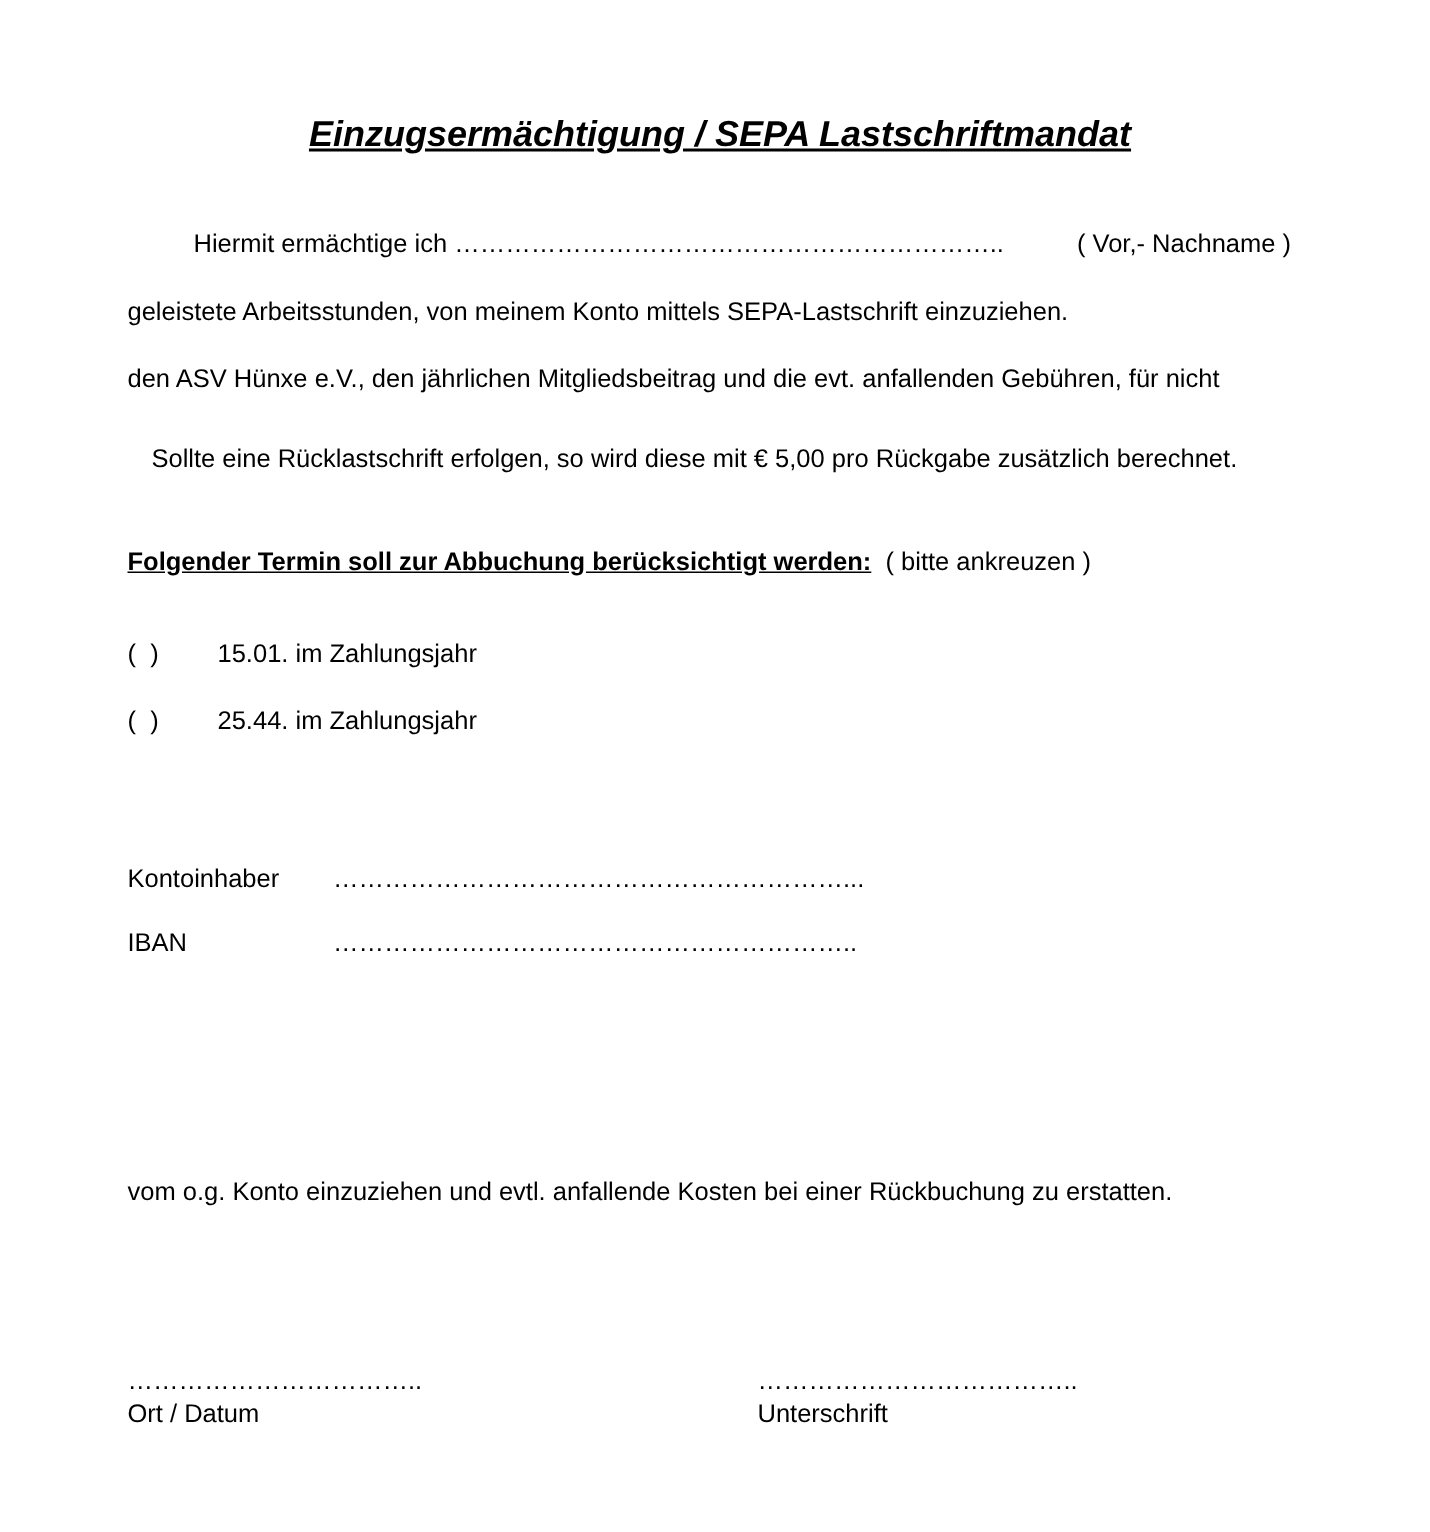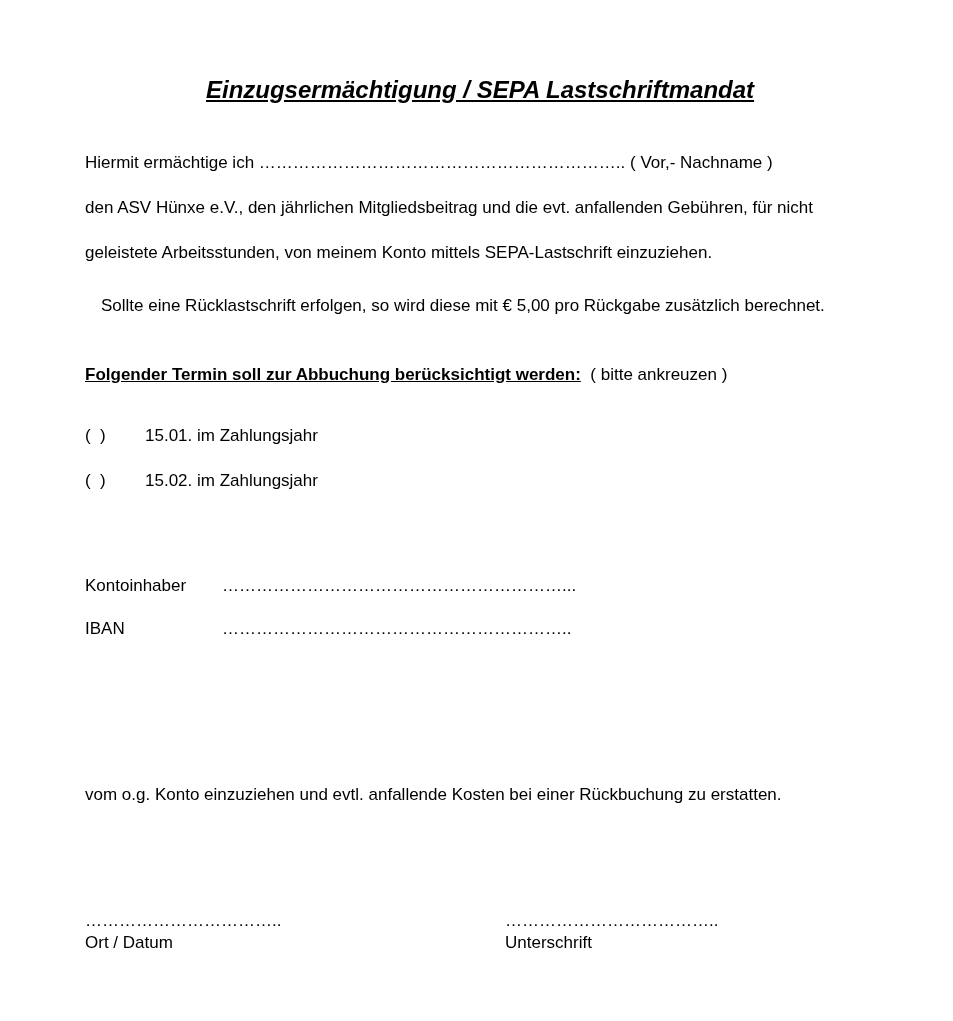--- a/index.html
+++ b/index.html
@@ -37,21 +37,21 @@
     white-space: nowrap;
     font-style: italic;
   }
   .intro {
     position: absolute;
     left: 0;
     top: 140px;
     line-height: 45px;
     white-space: nowrap;
   }
-  .pre { white-space: pre; }
+  .pre { white-space: pre; margin-left: 44px; }
   .fee-note {
     position: absolute;
     left: 16px;
     top: 295px;
     line-height: 22px;
     white-space: nowrap;
   }
   .section-heading {
     font-weight: bold;
     text-decoration: underline;
@@ -124,33 +124,33 @@
 <body>
 
 <div class="page">
   <div class="content">
 
     <div class="doc-title">Einzugsermächtigung / SEPA Lastschriftmandat</div>
 
     <div class="intro">
       <div><span class="pre">Hiermit ermächtige ich </span><span class="dots">………………………………………………………..</span><span class="pre"> ( Vor,- Nachname )</span>
       </div>
+      <div>geleistete Arbeitsstunden, von meinem Konto mittels SEPA-Lastschrift einzuziehen.</div>
       <div>den ASV Hünxe e.V., den jährlichen Mitgliedsbeitrag und die evt. anfallenden Gebühren, für nicht</div>
-      <div>geleistete Arbeitsstunden, von meinem Konto mittels SEPA-Lastschrift einzuziehen.</div>
     </div>
 
     <div class="fee-note">Sollte eine Rücklastschrift erfolgen, so wird diese mit € 5,00 pro Rückgabe zusätzlich berechnet.</div>
 
     <div class="heading-line-1"><span class="section-heading">Folgender Termin soll zur Abbuchung berücksichtigt werden:</span><span class="heading-suffix">  ( bitte ankreuzen )</span>
     </div>
 
     <div class="options">
       <div class="option-row"><span class="checkbox-mark">(  )</span><span>15.01. im Zahlungsjahr</span>
       </div>
-      <div class="option-row"><span class="checkbox-mark">(  )</span><span>15.02. im Zahlungsjahr</span>
+      <div class="option-row"><span class="checkbox-mark">(  )</span><span>25.44. im Zahlungsjahr</span>
       </div>
     </div>
 
 
     <div class="account-fields">
       <div class="field-row"><span class="field-label">Kontoinhaber</span><span class="dots">……………………………………………………...</span>
       </div>
       <div class="field-row"><span class="field-label">IBAN</span><span class="dots">……………………………………………………..</span>
       </div>
     </div>

